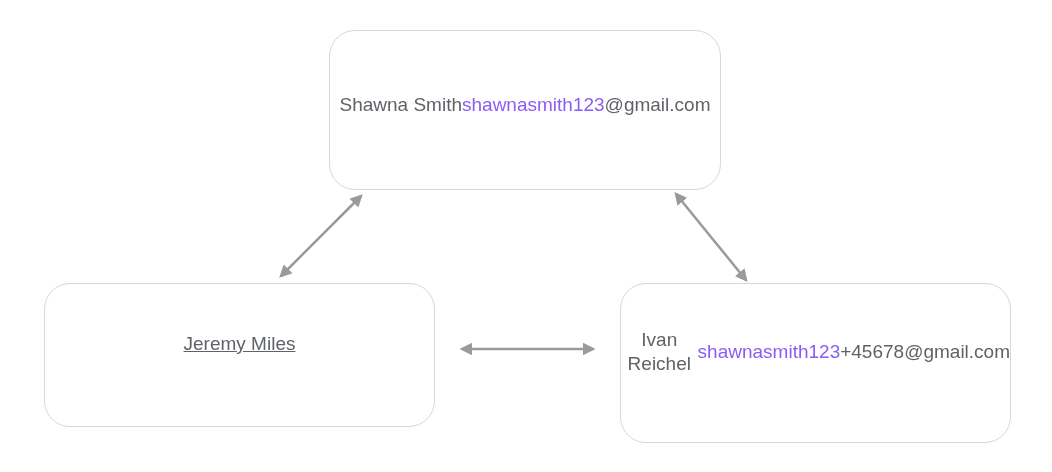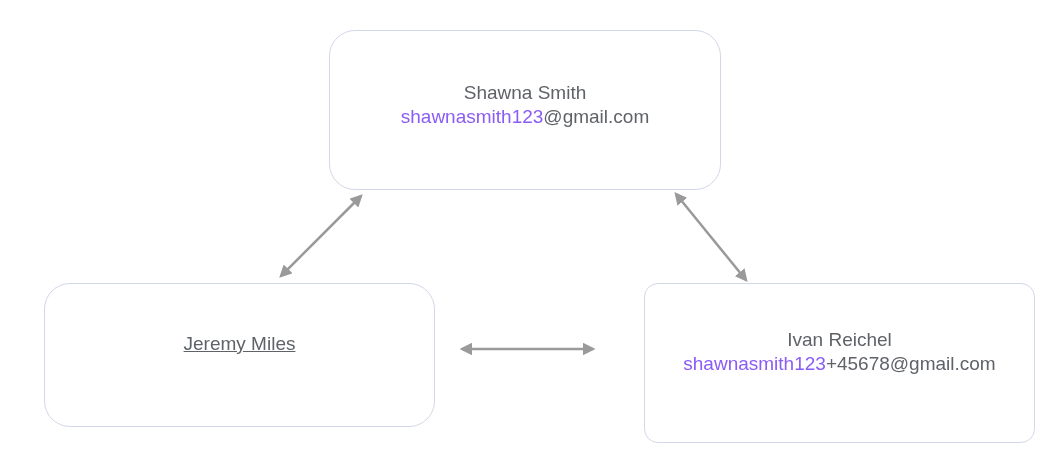--- a/index.html
+++ b/index.html
@@ -14,34 +14,34 @@
       overflow: hidden;
       font-family: "Liberation Sans", "DejaVu Sans", sans-serif;
     }
     .node {
       position: absolute;
       box-sizing: border-box;
       border: 1.5px solid #d3d8e8;
       border-radius: 26px;
       background: #ffffff;
       display: flex;
-      flex-direction: column;
+      flex-direction: row;
       align-items: center;
       justify-content: center;
       text-align: center;
       color: #5f6368;
       font-size: 19px;
       line-height: 24px;
     }
     .node .name { display: block; }
     .node .email { display: block; white-space: nowrap; }
     .hl { color: #8b5cf6; }
     #node-top { left: 329px; top: 30px; width: 392px; height: 160px; padding-bottom: 10px; }
     #node-left { left: 44px; top: 283px; width: 391px; height: 144px; padding-bottom: 22px; text-decoration: underline; }
-    #node-right { left: 644px; top: 283px; width: 391px; height: 160px; padding-bottom: 22px; border-radius: 14px; }
+    #node-right { left: 620px; top: 283px; width: 391px; height: 160px; padding-bottom: 22px; }
     svg.arrows {
       position: absolute;
       left: 0; top: 0;
       width: 1052px; height: 472px;
       pointer-events: none;
     }
   </style>
 </head>
 <body>
 

